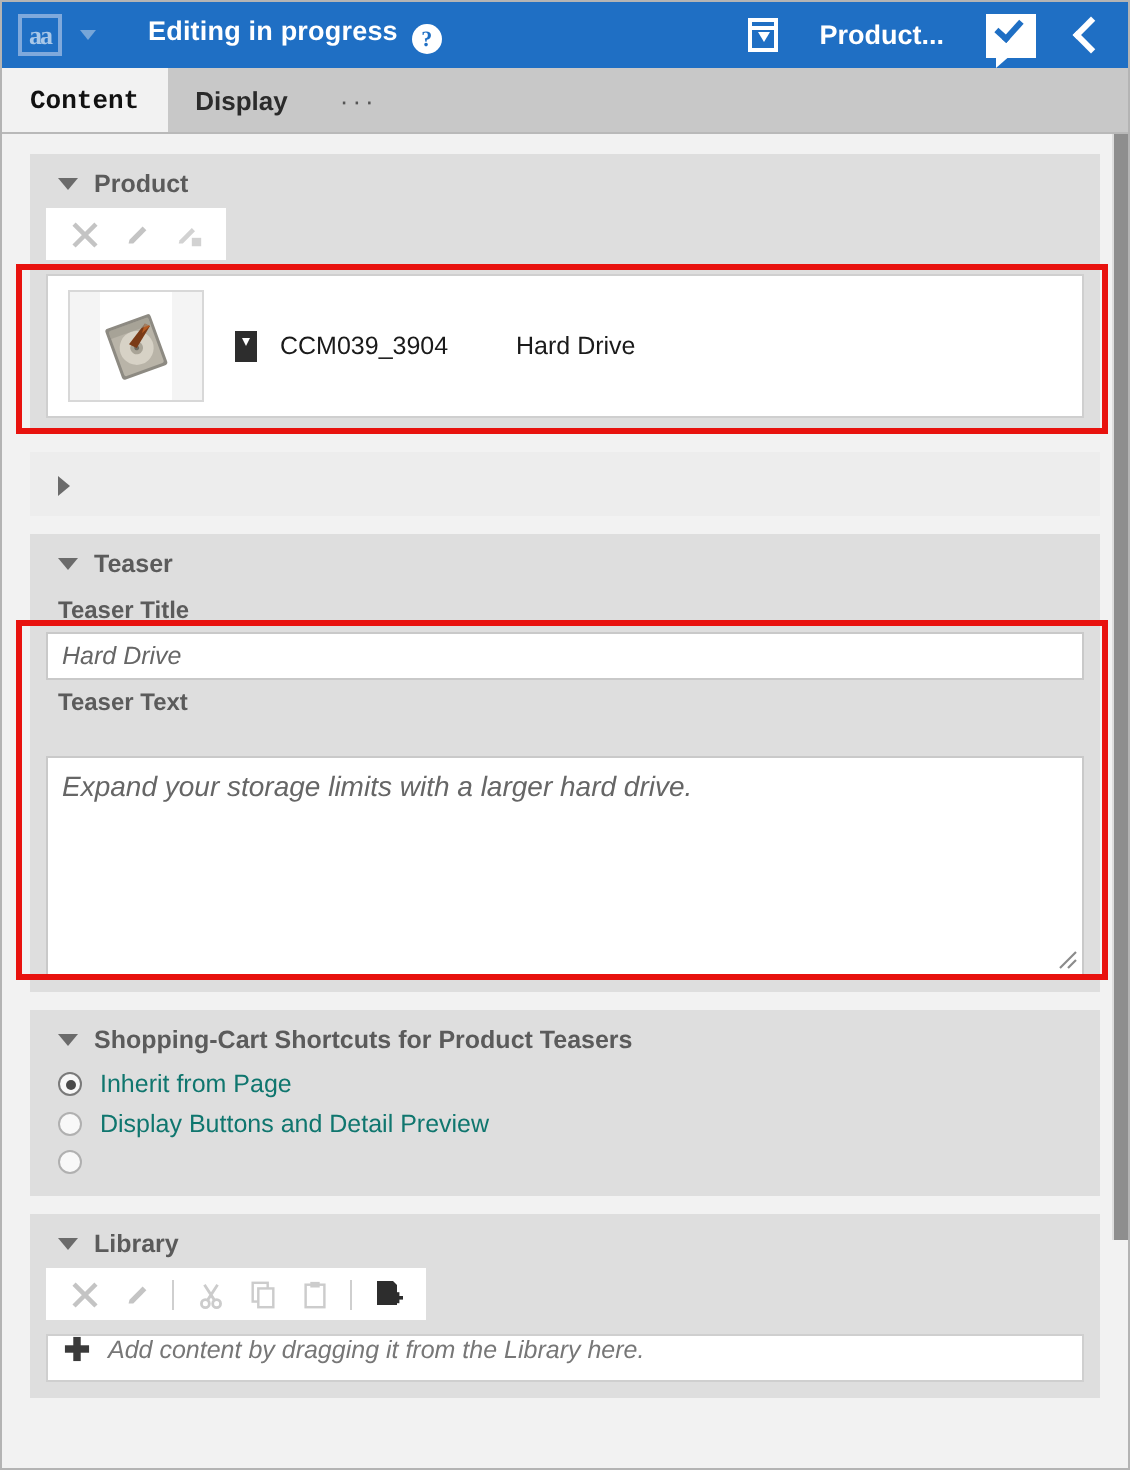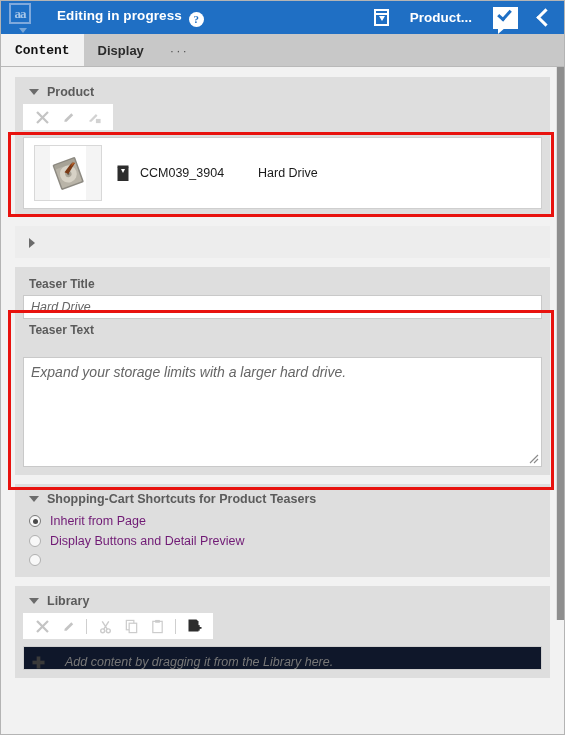--- a/index.html
+++ b/index.html
@@ -25,21 +25,21 @@
   
   .header {
     height: 33px;
     background: #1f6fc4;
     display: flex;
     align-items: center;
     padding: 0 6px 0 8px;
     color: #ffffff;
     position: relative;
   }
-  .hdr-left { display: flex; align-items: center; gap: 4px; flex-direction: column; }
+  .hdr-left { display: flex; align-items: center; gap: 4px; }
   .app-icon {
     width: 22px; height: 21px;
     border: 2px solid #7fa9dc;
     color: #a8c7e8;
     font-size: 13px;
     font-weight: bold;
     display: flex; align-items: center; justify-content: center;
     letter-spacing: -1px;
     line-height: 1;
     font-family: "Liberation Serif", serif;
@@ -303,29 +303,29 @@
     flex: none;
     position: relative;
   }
   .radio.on { border-color: #7a7a7a; }
   .radio.on::after {
     content: "";
     position: absolute; left: 2.5px; top: 2.5px;
     width: 5px; height: 5px; border-radius: 50%;
     background: #4a4a4a;
   }
-  .radio-label { font-size: 12.5px; color: #701a75; }
+  .radio-label { font-size: 12.5px; color: #0f766e; }
 
   
   .drop-area {
-    background: #0f172a;
+    background: #ffffff;
     border: 1px solid #cfcfcf;
     height: 24px;
-    display: flex; align-items: flex-end;
-    gap: 20px;
+    display: flex; align-items: flex-start;
+    gap: 9px;
     padding: 0 8px;
   }
   .drop-text { font-size: 12.5px; font-style: italic; color: #777777; }
 
   
   .redbox {
     position: absolute;
     border: 3px solid #e8120e;
     pointer-events: none;
     z-index: 40;
@@ -418,20 +418,24 @@
       </div>
     </div>
 
     <div class="panel flat">
       <div class="panel-head" style="padding-bottom:0">
         <span class="tri collapsed"></span>
       </div>
     </div>
 
     <div class="panel">
+      <div class="panel-head">
+        <span class="tri"></span>
+        <span class="panel-title">Teaser</span>
+      </div>
 
       <div class="field-label">Teaser Title</div>
       <div class="text-input">Hard Drive</div>
 
       <div class="field-label">Teaser Text</div>
       <div class="text-area">
         <span>Expand your storage limits with a larger hard drive.</span>
         <svg class="resize-grip" viewBox="0 0 11 11">
           <path d="M10 2 L2 10 M10 6 L6 10" stroke="#8b8b8b" stroke-width="1.1" fill="none"></path>
         </svg>

